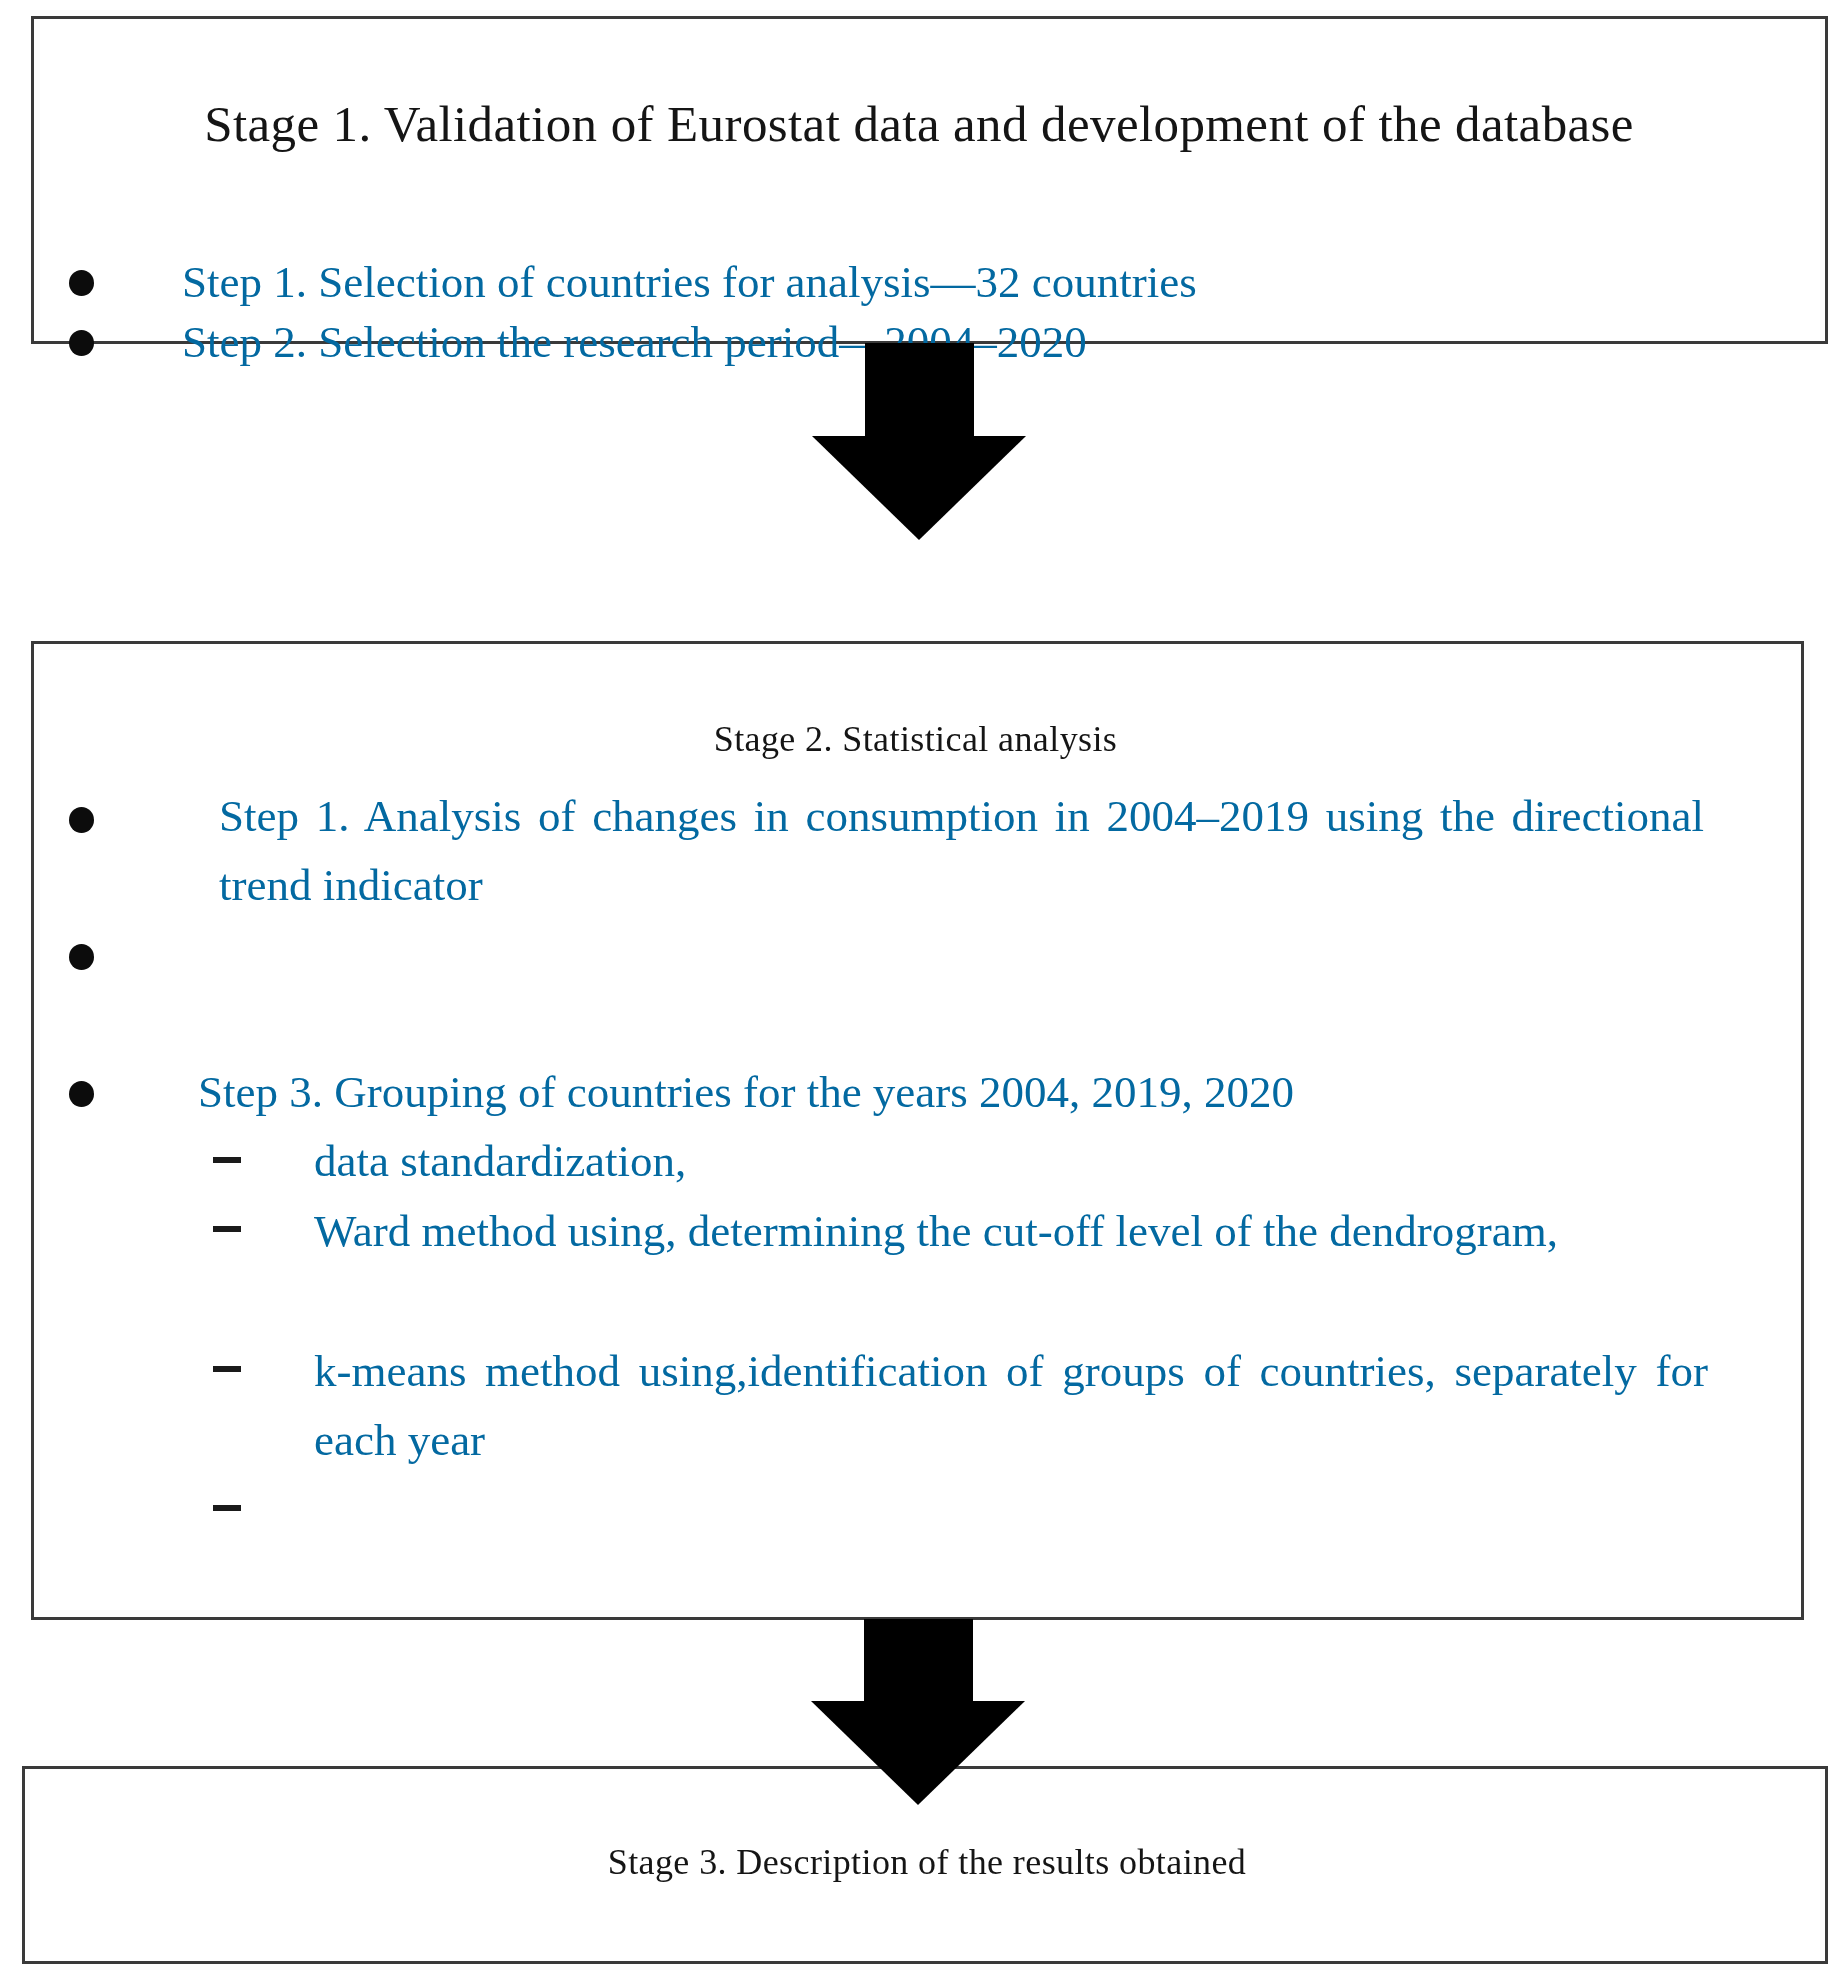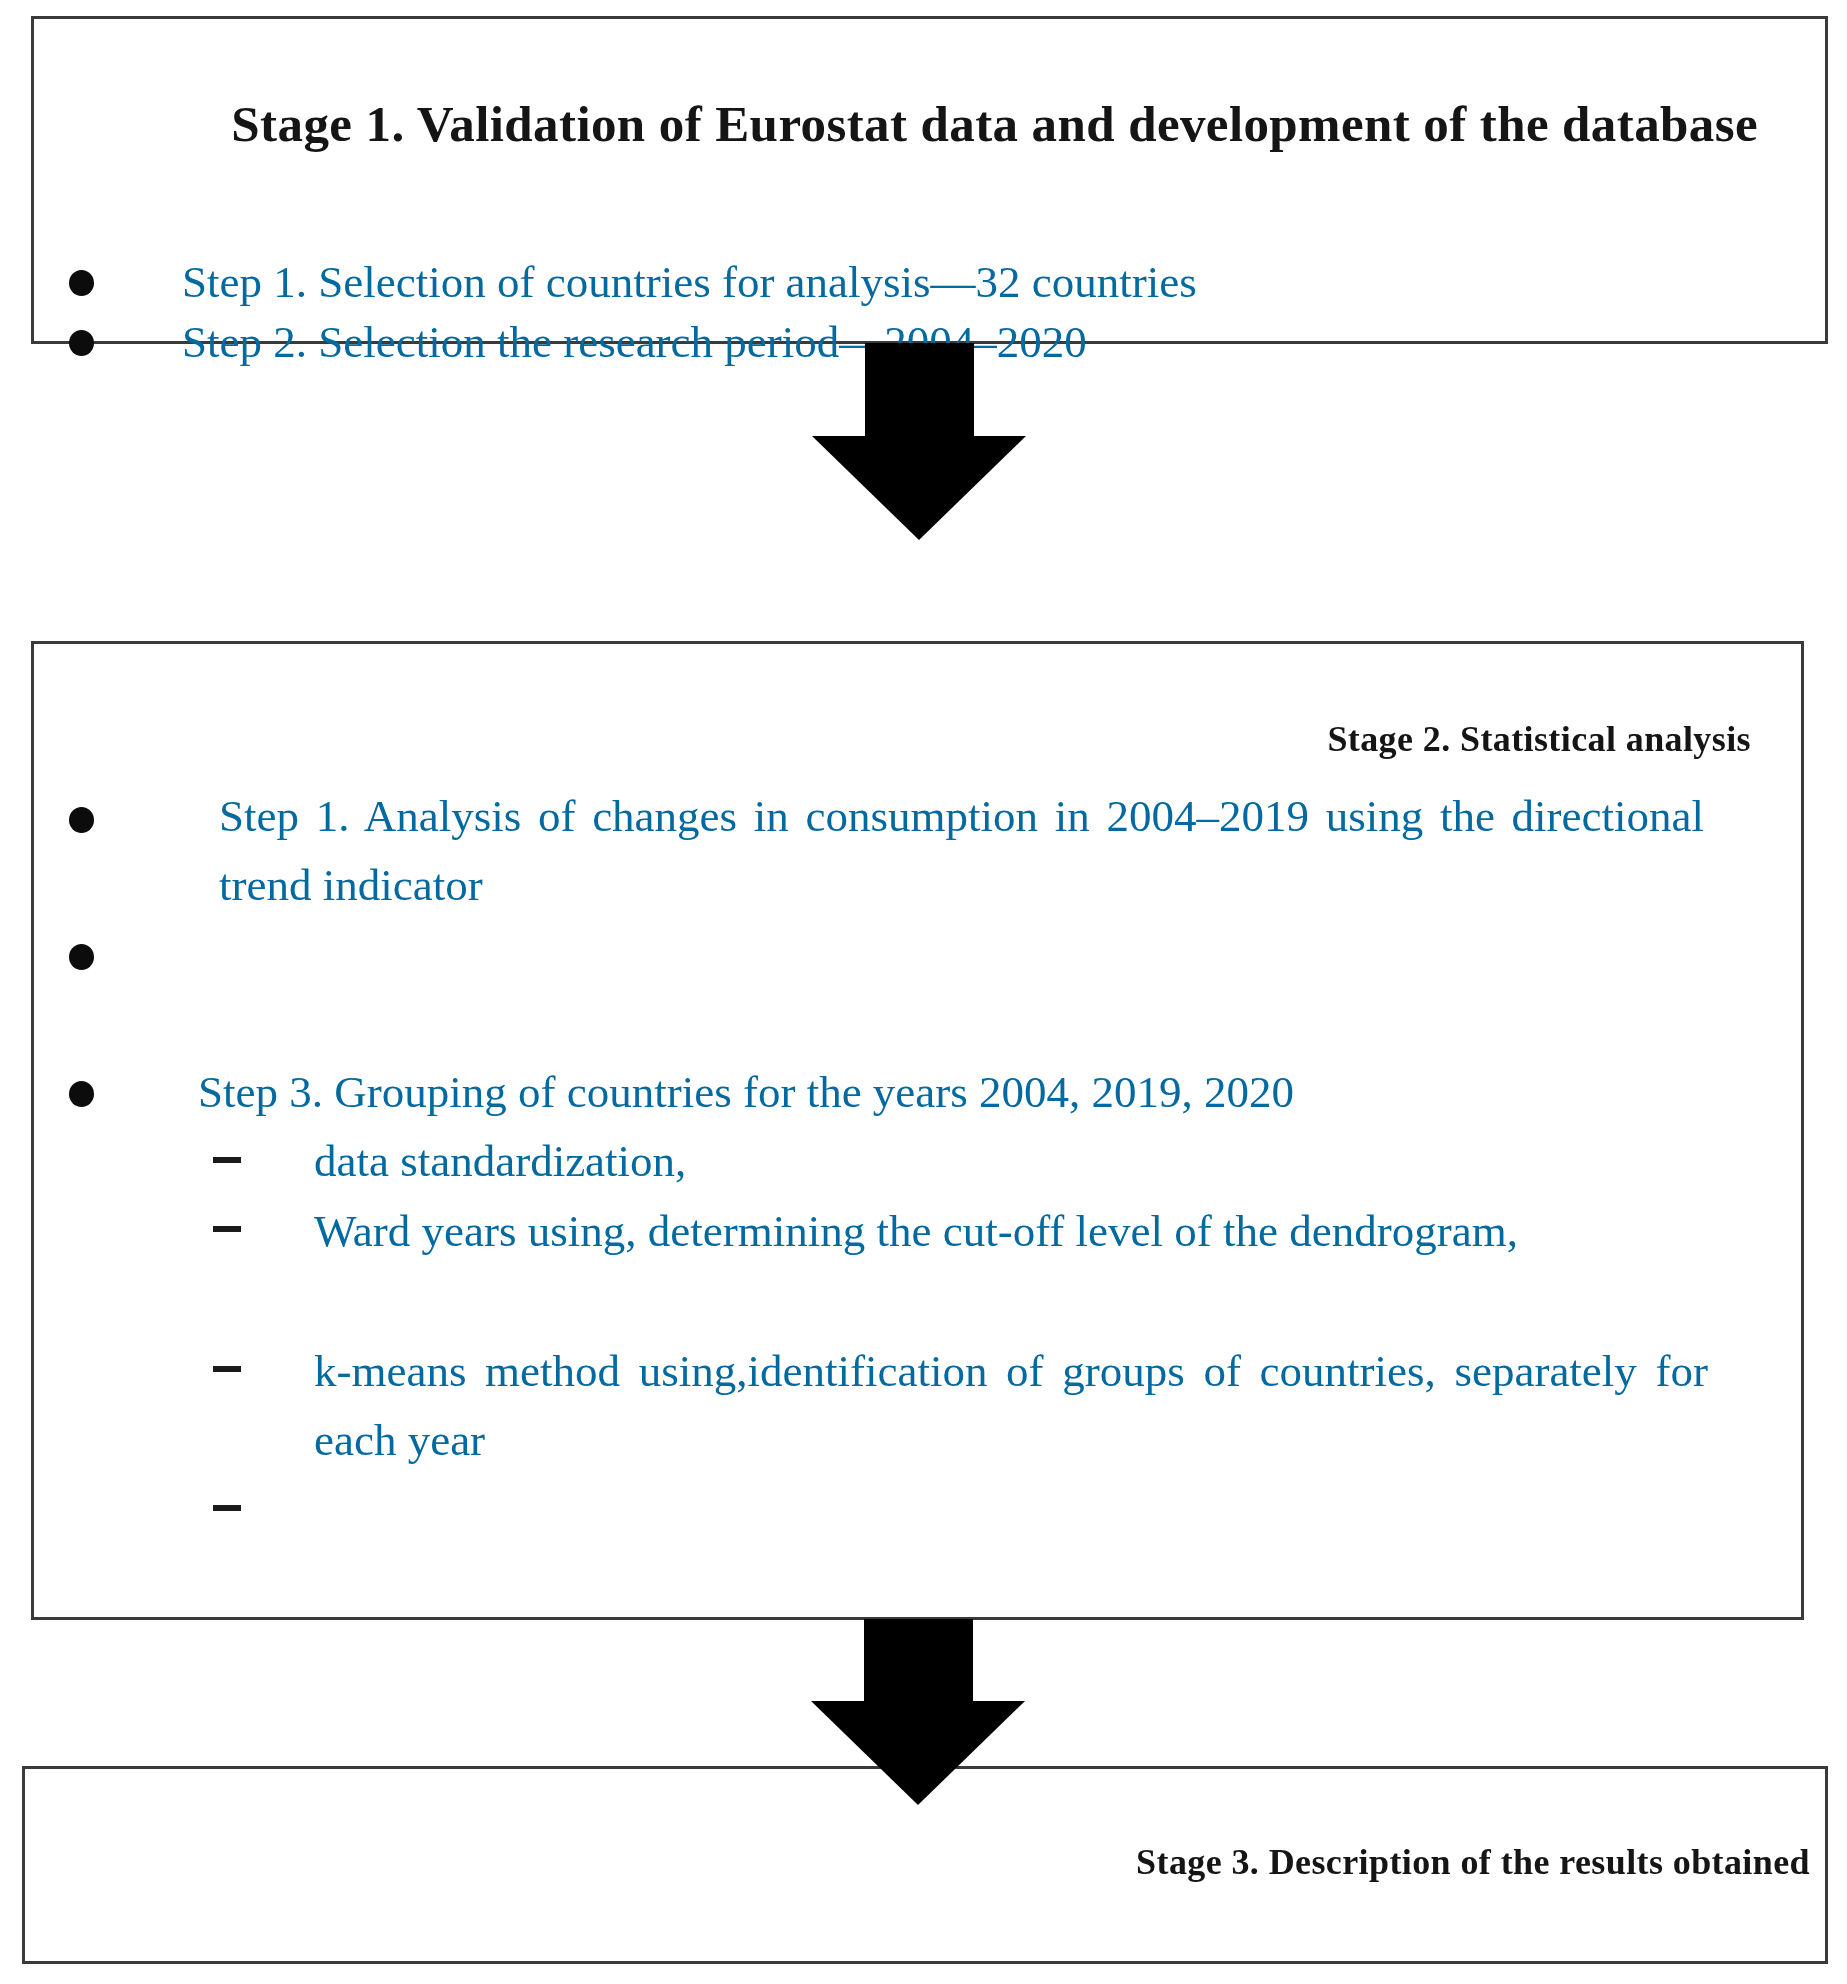--- a/index.html
+++ b/index.html
@@ -45,22 +45,22 @@
 
   #box-stage-3 {
     left: 22px;
     top: 1766px;
     width: 1806px;
     height: 198px;
   }
 
   
   .stage-title {
-    font-weight: bold;
-    text-align: right;
+    font-weight: normal;
+    text-align: center;
     letter-spacing: 0.4px;
   }
 
   #title-stage-1 {
     position: absolute;
     left: 80px;
     top: 85px;
     width: 1678px;
     font-size: 51px;
     line-height: 79px;
@@ -193,21 +193,21 @@
 
   <span class="bullet-dot" id="s2-b2-dot"></span>
 
   <span class="bullet-dot" id="s2-b3-dot"></span>
   <div class="bullet-text" id="s2-b3-txt">Step 3. Grouping of countries for the years 2004, 2019, 2020</div>
 
   <span class="bullet-dash" id="s2-s1-dash"></span>
   <div class="bullet-text" id="s2-s1-txt">data standardization,</div>
 
   <span class="bullet-dash" id="s2-s2-dash"></span>
-  <div class="bullet-text justify" id="s2-s2-txt">Ward years using, determining the cut-off level of the dendrogram,</div>
+  <div class="bullet-text justify" id="s2-s2-txt">Ward method using, determining the cut-off level of the dendrogram,</div>
 
   <span class="bullet-dash" id="s2-s3-dash"></span>
   <div class="bullet-text justify" id="s2-s3-txt">k-means method using,identification of groups of countries, separately for each year</div>
 
   <span class="bullet-dash" id="s2-s4-dash"></span>
 
   <div class="stage-box" id="box-stage-3"></div>
 
   <div class="block-arrow" id="arrow-2">
     <span class="arrow-shaft"></span>

